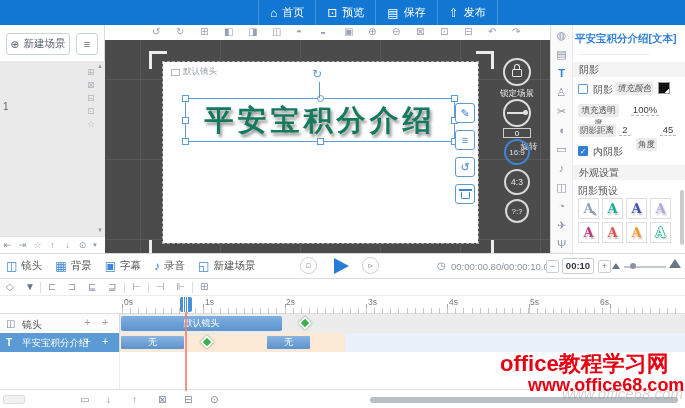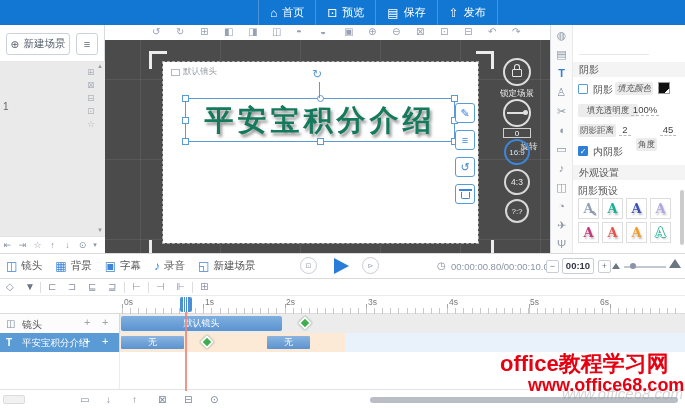--- a/index.html
+++ b/index.html
@@ -355,30 +355,31 @@
       <span class="strip-ico" style="top:80px">✂</span>
       <span class="strip-ico" style="top:99px">◖</span>
       <span class="strip-ico" style="top:118px">▭</span>
       <span class="strip-ico" style="top:137px">♪</span>
       <span class="strip-ico" style="top:156px">◫</span>
       <span class="strip-ico" style="top:175px">◔</span>
       <span class="strip-ico" style="top:194px">✈</span>
       <span class="strip-ico" style="top:213px">Ψ</span>
     </div>
 
+    <div class="props-title">平安宝积分介绍[文本]</div>
     <div class="props-underline"></div>
 
     <div class="props-section" style="top:37px;">阴影</div>
 
     <span class="cbx" style="left:27px; top:59px;"></span>
     <span class="plabel" style="left:42px; top:58px;">阴影</span>
     <span class="chip" style="left:64px; top:57px; width:38px;font-style:italic;">填充颜色</span>
     <span class="swatch" style="left:107px; top:57px;"></span>
 
-    <span class="chip" style="left:27px; top:79px; width:60px;">填充透明度</span>
+    <span class="chip" style="left:27px; top:79px; width:41px;">填充透明度</span>
     <span class="dashed-val" style="left:80px; top:79px; width:28px;">100%</span>
 
     <span class="chip" style="left:27px; top:99px; width:38px;">阴影距离</span>
     <span class="dashed-val" style="left:68px; top:99px; width:12px;">2</span>
     <span class="chip" style="left:85px; top:99px; width:21px;margin-top:14px;">角度</span>
     <span class="dashed-val" style="left:109px; top:99px; width:16px;">45</span>
 
     <span class="cbx checked" style="left:27px; top:121px;">✓</span>
     <span class="plabel" style="left:42px; top:120px;">内阴影</span>
 

